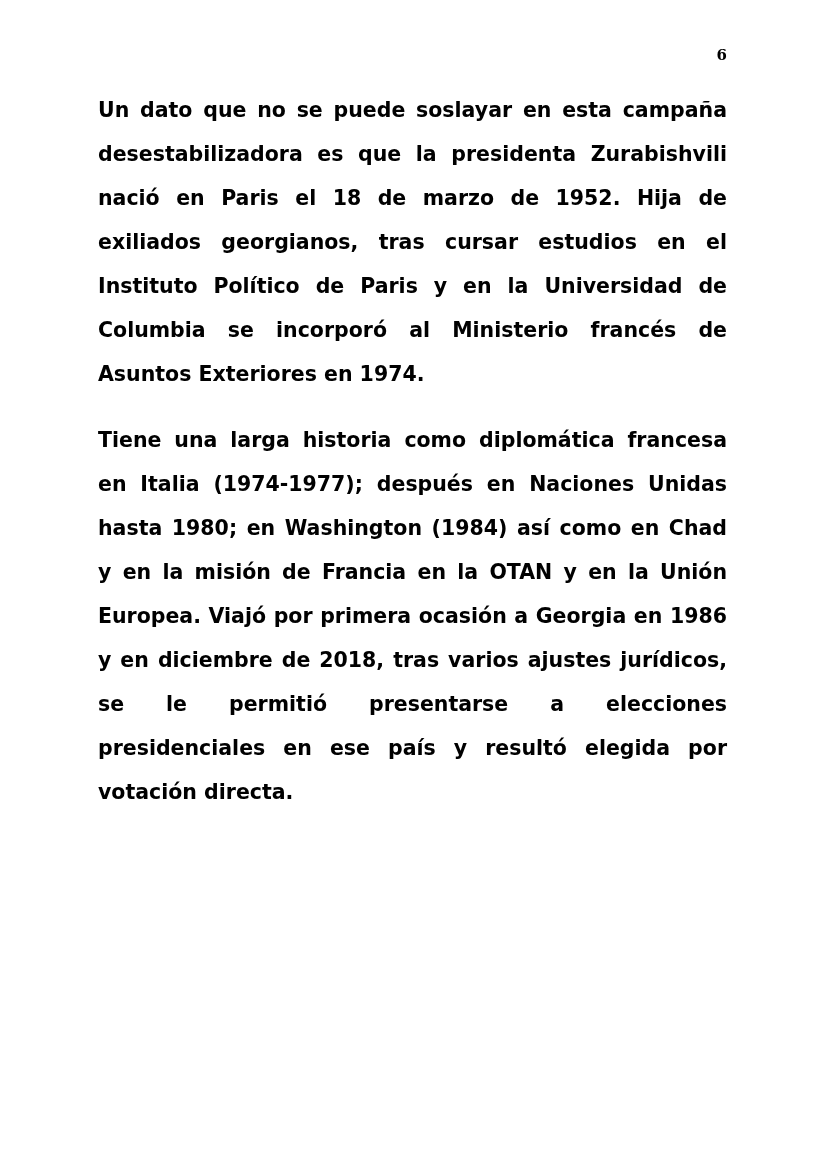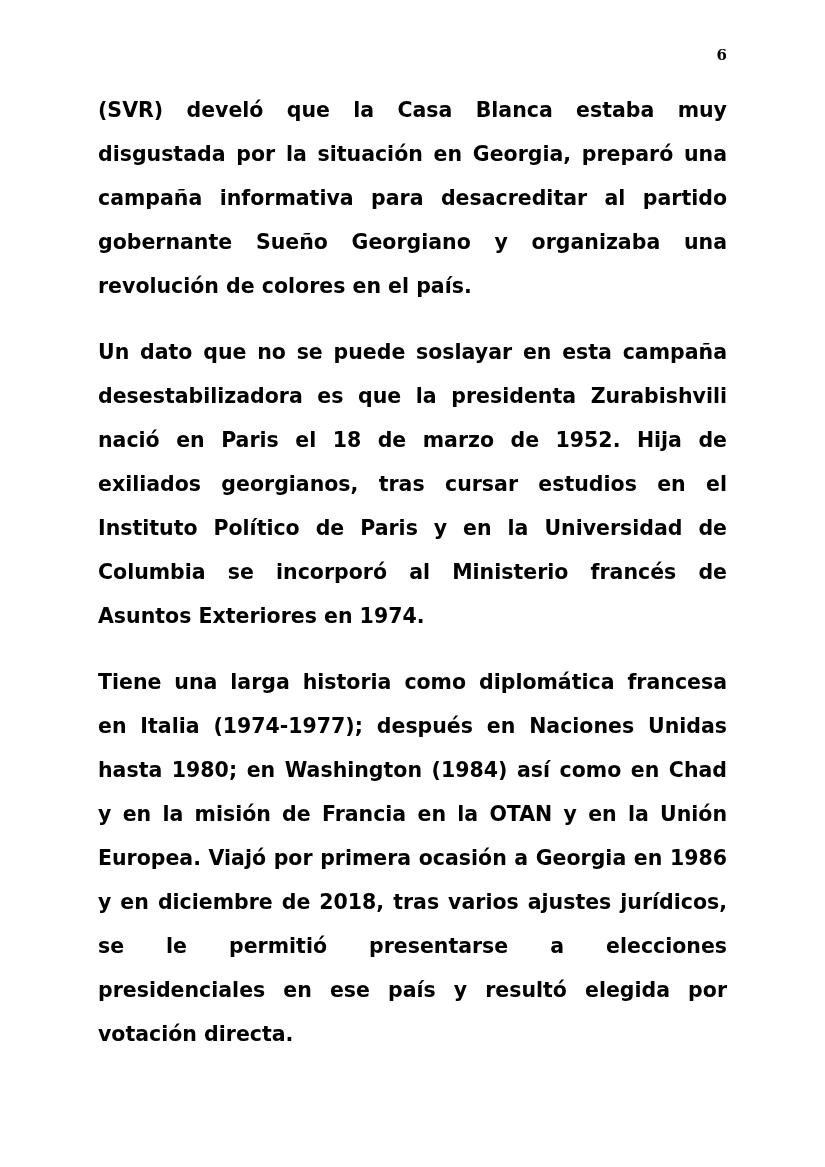--- a/index.html
+++ b/index.html
@@ -49,18 +49,17 @@
   }
 </style>
 </head>
 <body>
 
 <div class="page">
 
   <div class="page-number">6</div>
 
   <div class="body-text">
-    <p class="para">(SVR) develó que la Casa Blanca estaba muy disgustada por la situación en Georgia, preparó una campaña informativa para desacreditar al partido gobernante Sueño Georgiano y organizaba una revolución de colores en el país.</p>
     <p class="para">Un dato que no se puede soslayar en esta campaña desestabilizadora es que la presidenta Zurabishvili nació en Paris el 18 de marzo de 1952. Hija de exiliados georgianos, tras cursar estudios en el Instituto Político de Paris y en la Universidad de Columbia se incorporó al Ministerio francés de Asuntos Exteriores en 1974.</p>
     <p class="para">Tiene una larga historia como diplomática francesa en Italia (1974-1977); después en Naciones Unidas hasta 1980; en Washington (1984) así como en Chad y en la misión de Francia en la OTAN y en la Unión Europea. Viajó por primera ocasión a Georgia en 1986 y en diciembre de 2018, tras varios ajustes jurídicos, se le permitió presentarse a elecciones presidenciales en ese país y resultó elegida por votación directa.</p>
   </div>
 
 </div>
 
 </body></html>

